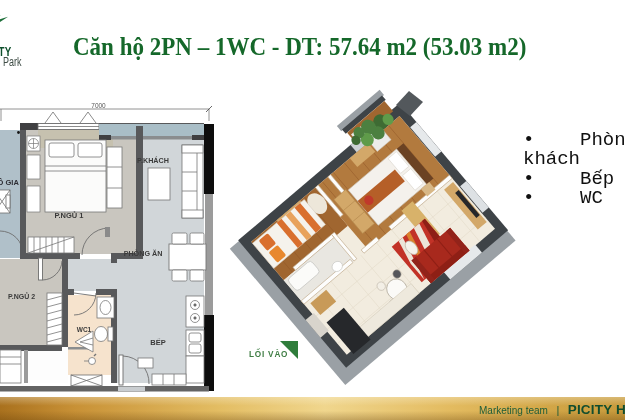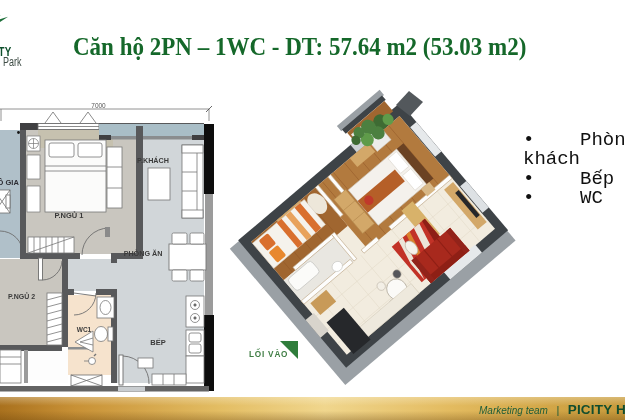--- a/index.html
+++ b/index.html
@@ -440,18 +440,18 @@
 
 <div class="abs" style="left:523px;top:131px;font-family:Liberation Mono, monospace;font-size:19px;color:#101010;line-height:19.4px">
 <div>•&nbsp;&nbsp;&nbsp;&nbsp;Phòng khách</div>
 <div>•&nbsp;&nbsp;&nbsp;&nbsp;Bếp</div>
 <div>•&nbsp;&nbsp;&nbsp;&nbsp;WC</div>
 </div>
 
 <div class="abs" style="left:0;top:397px;width:625px;height:23px;background:linear-gradient(180deg,rgba(255,252,240,0.30) 0%,rgba(255,255,255,0) 38%,rgba(0,0,0,0) 60%,rgba(96,60,8,0.30) 100%),linear-gradient(90deg,#a9711e 0%,#c89136 12%,#e3bd63 35%,#f0d68d 52%,#e3bb60 72%,#d2a647 88%,#c79a3c 100%)"></div>
 
 <div class="abs" style="left:479px;top:400px;white-space:nowrap;color:#1d5c39">
-<span style="font-size:10px;font-style:italic;">Marketing team</span>
+<span style="font-size:10px;">Marketing team</span>
 <span style="font-size:11px;padding:0 4px">|</span>
 <span style="font-weight:bold;font-size:13.5px;color:#114d2e;letter-spacing:.2px">PICITY HIGH PARK</span>
 </div>
 
 </div>
 
 </body></html>

